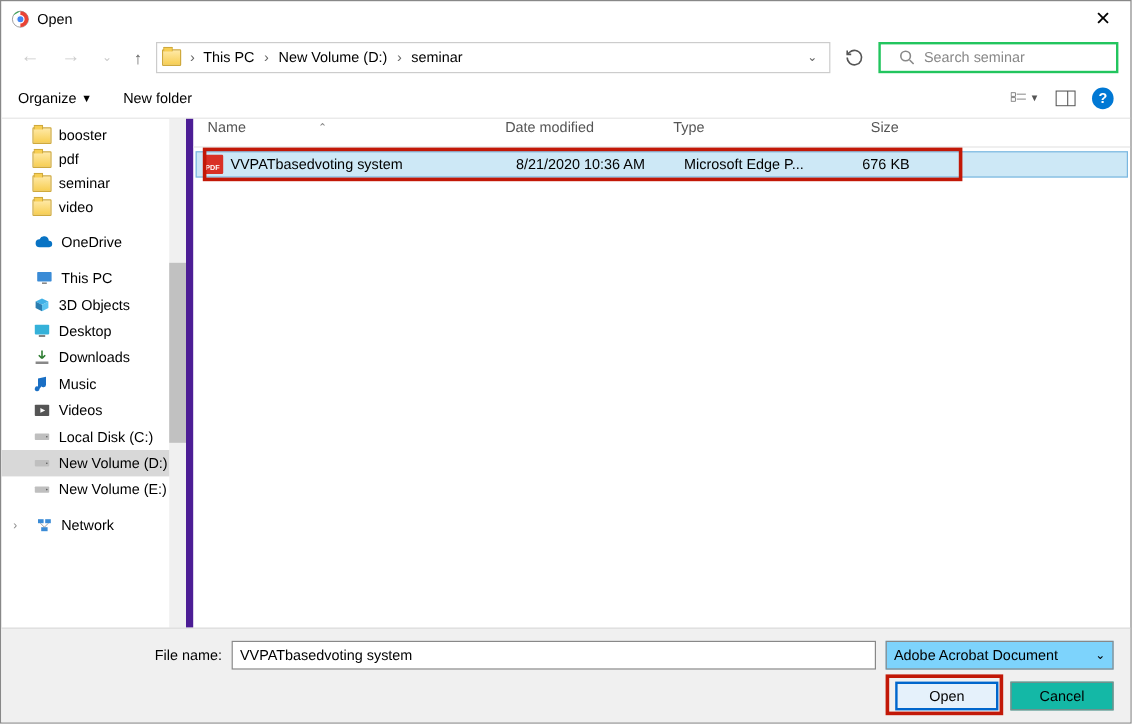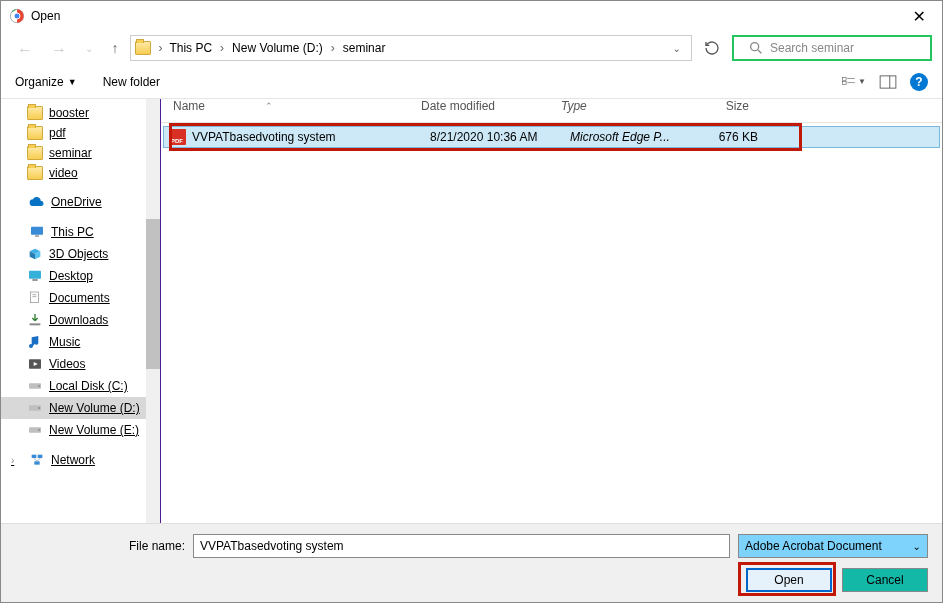--- a/index.html
+++ b/index.html
@@ -24,39 +24,39 @@
     .searchbox { width: 200px; height: 26px; border: 2px solid #22c55e; display: flex; align-items: center; padding: 0 14px; gap: 6px; color: #888; }
 
     .toolbar { display: flex; align-items: center; height: 34px; padding: 0 14px; gap: 26px; border-bottom: 1px solid #e5e5e5; }
     .toolbar-btn { display: flex; align-items: center; gap: 4px; color: #1a5fb4; }
     .toolbar-btn.plain { color: #000; }
     .toolbar-right { margin-left: auto; display: flex; align-items: center; gap: 10px; }
     .view-icon { width: 24px; height: 18px; display: flex; align-items: center; justify-content: center; color: #555; }
     .help-icon { width: 18px; height: 18px; border-radius: 50%; background: #0078d4; color: #fff; font-weight: bold; display: flex; align-items: center; justify-content: center; font-size: 12px; }
 
     .main { display: flex; height: 430px; }
-    .sidebar { width: 160px; border-right: 1px solid #4c1d95; overflow: hidden; padding-top: 4px; position: relative; text-decoration: underline; }
+    .sidebar { width: 160px; border-right: 6px solid #4c1d95; overflow: hidden; padding-top: 4px; position: relative; }
     .scrollbar-stub { position: absolute; right: 0; top: 0; width: 14px; height: 100%; background: #f0f0f0; }
     .scrollbar-thumb { position: absolute; right: 0; top: 120px; width: 14px; height: 150px; background: #c1c1c1; }
     .tree-item { display: flex; align-items: center; gap: 6px; padding: 3px 6px 3px 24px; white-space: nowrap; }
     .tree-item.level0 { padding-left: 10px; }
     .tree-item.level1 { padding-left: 26px; }
     .tree-item.sel { background: #d8d8d8; }
     .tree-item.spacer { height: 8px; }
     .folder-icon { width: 16px; height: 14px; display: inline-block; }
     .folder-yellow { background: linear-gradient(#ffe9a6, #f7ce52); border: 1px solid #cfa93c; border-radius: 1px; position: relative; }
     .folder-yellow::before { content:''; position:absolute; top:-3px; left:0; width:6px; height:3px; background:#f7ce52; border:1px solid #cfa93c; border-bottom:none; border-radius:1px 1px 0 0; }
     .chev { color: #888; font-size: 10px; margin-right: 2px; width:10px; display:inline-block; }
 
     .filepane { flex: 1; position: relative; }
     .file-border { position: absolute; left: 8px; top: 24px; right: 140px; height: 28px; border: 3px solid #c21807; pointer-events: none; }
     .columns { display: flex; height: 24px; align-items: flex-start; border-bottom: 1px solid #e5e5e5; color: #555; font-size: 12px; }
     .col-name { width: 260px; padding-left: 12px; display:flex; align-items:center; }
     .col-date { width: 140px; }
-    .col-type { width: 120px; font-style: italic; }
+    .col-type { width: 120px; }
     .col-size { width: 80px; text-align: right; padding-right: 12px; }
     .sort-ind { margin-left: 60px; color:#888; font-size:9px; }
     .file-row { display: flex; height: 22px; align-items: center; margin: 3px 2px; }
     .file-row.sel { background: #cde8f6; border: 1px solid #7ab7e0; }
     .file-icon-pdf { width: 16px; height: 16px; background: #d93025; margin: 0 6px; border-radius: 1px; position: relative; }
     .file-icon-pdf::after { content:'PDF'; color:#fff; font-size:6px; font-weight:bold; position:absolute; bottom:1px; left:1px; }
 
     .bottom { position: absolute; bottom: 0; left: 0; right: 0; background: #f0f0f0; border-top: 1px solid #ddd; padding: 10px 14px; }
     .filename-row { display: flex; align-items: center; gap: 8px; }
     .filename-label { width: 170px; text-align: right; }
@@ -188,28 +188,20 @@
       </div>
     <div class="tree-item level1">
         <svg class="ico" viewBox="0 0 24 24">
           <rect x="3" y="4" width="18" height="12" fill="#35b1d9" rx="1"></rect>
           <rect x="8" y="17" width="8" height="2" fill="#666"></rect>
         </svg>
         <span>Desktop</span>
       </div>
     <div class="tree-item level1">
         <svg class="ico" viewBox="0 0 24 24">
-          <rect x="5" y="3" width="12" height="16" fill="#fff" stroke="#888"></rect>
-          <line x1="8" y1="7" x2="14" y2="7" stroke="#888"></line>
-          <line x1="8" y1="10" x2="14" y2="10" stroke="#888"></line>
-        </svg>
-        <span>Documents</span>
-      </div>
-    <div class="tree-item level1">
-        <svg class="ico" viewBox="0 0 24 24">
           <path d="M12 3v10m0 0l-4-4m4 4l4-4" stroke="#2e7d32" stroke-width="2" fill="none"></path>
           <path d="M4 17h16v3H4z" fill="#888"></path>
         </svg>
         <span>Downloads</span>
       </div>
     <div class="tree-item level1">
         <svg class="ico" viewBox="0 0 24 24">
           <path d="M9 18a3 3 0 1 1-2-2.8V5l10-2v10a3 3 0 1 1-2-2.8" fill="#1a6fc4"></path>
         </svg>
         <span>Music</span>

